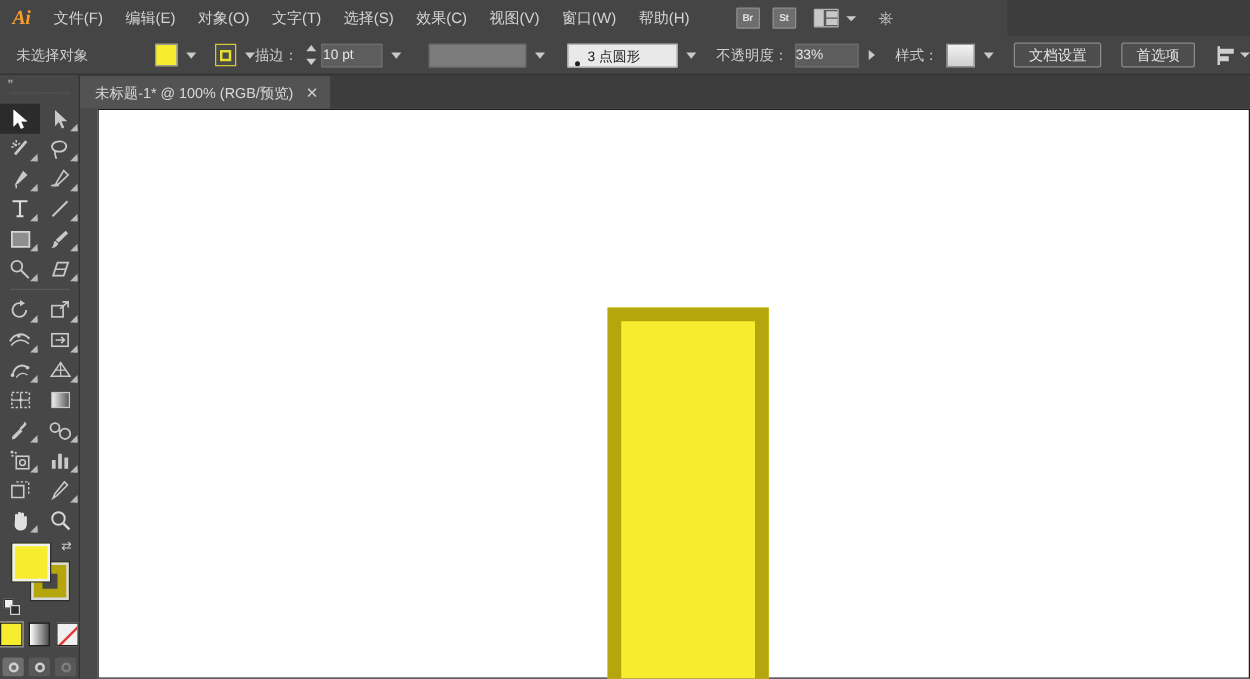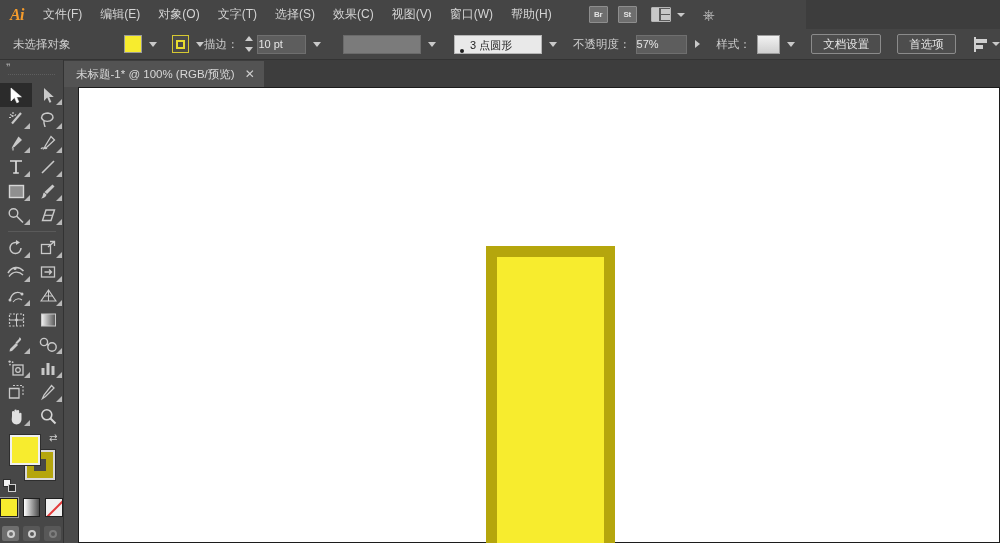--- a/index.html
+++ b/index.html
@@ -297,21 +297,21 @@
     <div class="profile-box"></div>
     <span class="dd-arrow"></span>
 
     <div class="brush-box">
       <span class="brush-dot"></span>
       <span>3 点圆形</span>
     </div>
     <span class="dd-arrow-dark"></span>
 
     <span class="cb-label opacity-label">不透明度：</span>
-    <div class="field opacity">57%</div>
+    <div class="field opacity">33%</div>
     <span class="caret-r"></span>
 
     <span class="cb-label style-label">样式：</span>
     <div class="style-swatch"></div>
     <span class="dd-arrow"></span>
 
     <div class="cb-btn">文档设置</div>
     <div class="cb-btn">首选项</div>
 
     <div class="align-icon">

